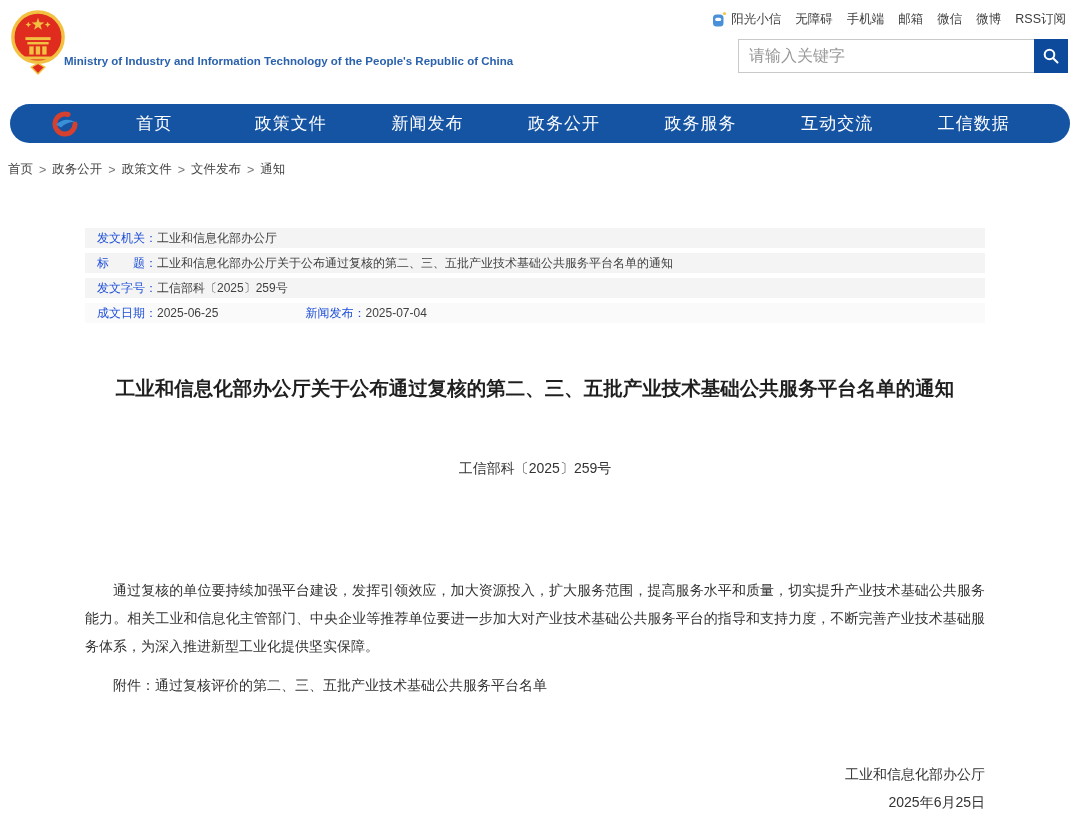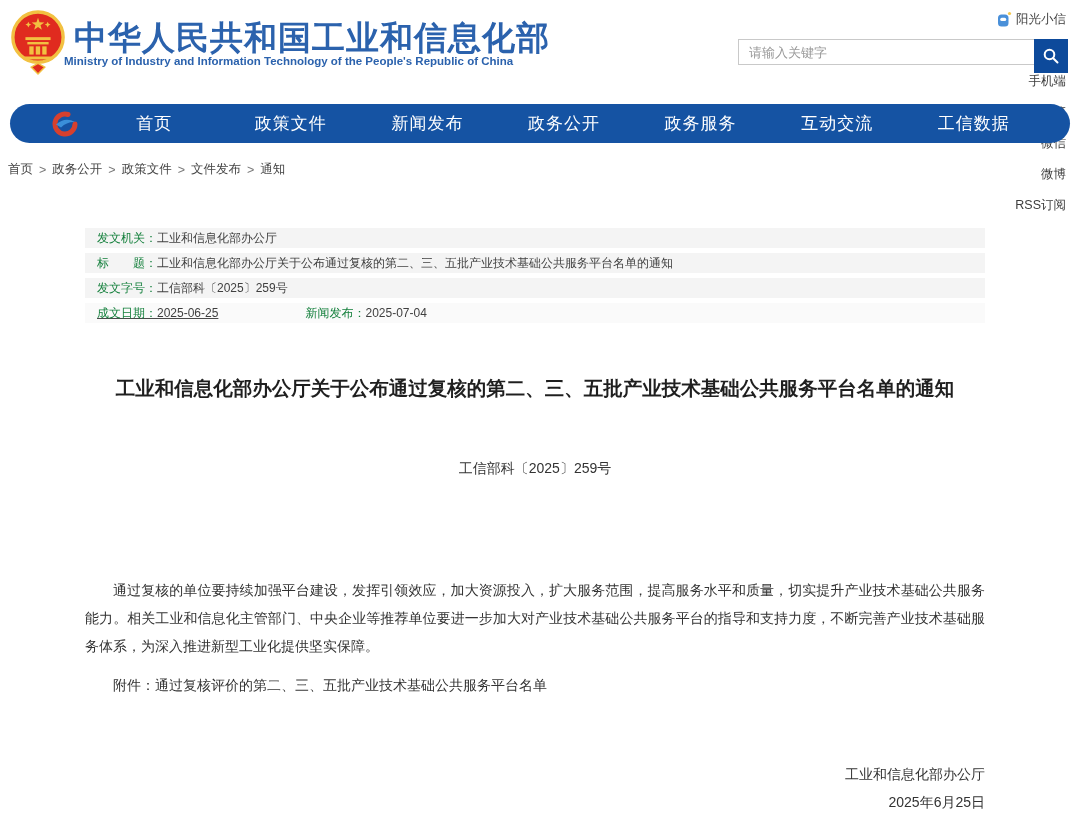--- a/index.html
+++ b/index.html
@@ -5,46 +5,46 @@
   * { margin:0; padding:0; box-sizing:border-box; }
   html,body { width:1080px; height:818px; background:#fff; font-family:"Liberation Sans", sans-serif; }
   .page { position:relative; width:1080px; height:818px; background:#fff; overflow:hidden; }
 
   
   .site-header { position:absolute; top:0; left:0; width:1080px; height:103px; background:#fff; }
   .emblem { position:absolute; left:9px; top:9px; width:58px; height:66px; }
   .title-cn { position:absolute; left:74px; top:16px; font-size:33px; font-weight:bold; color:#2b62ad; letter-spacing:1px; white-space:nowrap; }
   .title-en { position:absolute; left:64px; top:55px; font-size:11.5px; font-weight:bold; color:#2b62ad; white-space:nowrap; }
 
-  .quick-links { position:absolute; top:11px; right:14px; display:flex; align-items:flex-end; gap:14px; font-size:12.5px; color:#3c3c3c;flex-direction:column; }
+  .quick-links { position:absolute; top:11px; right:14px; display:flex; align-items:flex-start; gap:14px; font-size:12.5px; color:#3c3c3c; }
   .quick-link { cursor:pointer; white-space:nowrap; display:flex; align-items:center; gap:4px; }
   .assistant-icon { width:15px; height:17px; display:inline-block; }
 
   .search-bar { position:absolute; top:39px; right:12px; width:330px; height:34px; display:flex; }
-  .search-input { flex:1; height:26px; border:1px solid #c9c9c9; border-right:none; padding:0 10px; font-size:13px; color:#333; outline:none; font-family:"Liberation Sans", sans-serif; }
+  .search-input { flex:1; height:34px; border:1px solid #c9c9c9; border-right:none; padding:0 10px; font-size:16px; color:#333; outline:none; font-family:"Liberation Sans", sans-serif; }
   .search-input::placeholder { color:#999; }
   .search-btn { width:34px; height:34px; background:#0d4a9b; border:none; cursor:pointer; display:flex; align-items:center; justify-content:center; }
 
   
   .main-nav { position:absolute; top:104px; left:10px; width:1060px; height:39px; background:#1553a3; border-radius:20px; display:flex; align-items:center; padding:0 28px 0 42px; }
   .nav-logo { width:26px; height:26px; flex:0 0 auto; margin-right:8px; }
   .nav-items { flex:1; display:flex; }
   .nav-item { flex:1; text-align:center; color:#fff; font-size:17px; letter-spacing:1px; cursor:pointer; white-space:nowrap; }
 
   
   .breadcrumb { position:absolute; top:161px; left:8px; font-size:12.5px; color:#454545; display:flex; gap:6px; align-items:center; }
   .crumb { cursor:pointer; }
   .crumb-sep { color:#777; }
 
   
   .meta-table { position:absolute; top:228px; left:85px; width:900px; }
   .meta-row { position:relative; height:20px; line-height:20px; background:#f4f4f4; margin-bottom:5px; padding-left:12px; font-size:12px; color:#4a4a4a; white-space:nowrap; }
-  .meta-row.light { background:#fafafa;text-decoration:underline; }
+  .meta-row.light { background:#fafafa; }
   .meta-cell-2 { position:absolute; left:24.5%; top:0; }
-  .meta-label { color:#15803d; }
+  .meta-label { color:#1d4ed8; }
   .meta-value { color:#3f3f3f; }
 
   
   .doc-title { position:absolute; top:375px; left:85px; width:900px; text-align:center; font-size:19.5px; font-weight:bold; color:#1f1f1f; line-height:1.4; }
   .doc-number { position:absolute; top:460px; left:85px; width:900px; text-align:center; font-size:14px; color:#333; }
   .doc-para-1 { position:absolute; top:503px; }
   .doc-para-2 { position:absolute; top:576px; }
   .doc-attachment { position:absolute; top:671px; }
   .doc-para { left:85px; width:900px; font-size:14px; color:#333; line-height:28px; text-indent:2em; text-align:justify; }
   .sign-block { position:absolute; top:760px; left:85px; width:900px; text-align:right; font-size:14px; color:#333; line-height:28px; }
@@ -61,21 +61,20 @@
       <polygon fill="#f2c141" points="20,13 21,15 23,16 21,17 20,19 19,17 17,16 19,15"></polygon>
       <polygon fill="#f2c141" points="40,13 41,15 43,16 41,17 40,19 39,17 37,16 39,15"></polygon>
       <rect x="17" y="29" width="26" height="3" fill="#f2c141"></rect>
       <rect x="19" y="34" width="22" height="2.5" fill="#f2c141"></rect>
       <rect x="21" y="38.5" width="4.5" height="8.5" fill="#f2c141"></rect>
       <rect x="27.7" y="38.5" width="4.5" height="8.5" fill="#f2c141"></rect>
       <rect x="34.4" y="38.5" width="4.5" height="8.5" fill="#f2c141"></rect>
       <rect x="16" y="49" width="28" height="3" fill="#f2c141"></rect>
       <polygon points="30,56 37,60 30,67 23,60" fill="#e02b1f" stroke="#f2c141" stroke-width="1.5"></polygon>
     </svg>
-    <div class="title-cn">中华人民共和国工业和信息化部</div>
     <div class="title-en">Ministry of Industry and Information Technology of the People's Republic of China</div>
 
     <div class="quick-links">
       <span class="quick-link">
         <svg class="assistant-icon" viewBox="0 0 15 17">
           <circle cx="12.5" cy="2.5" r="1.6" fill="#f5c84c"></circle>
           <rect x="1" y="3.5" width="10.5" height="12" rx="3.5" fill="#4a90d9"></rect>
           <rect x="3.2" y="6.8" width="6" height="3.2" rx="1.6" fill="#fff"></rect>
         </svg>
         <span>阳光小信</span>

